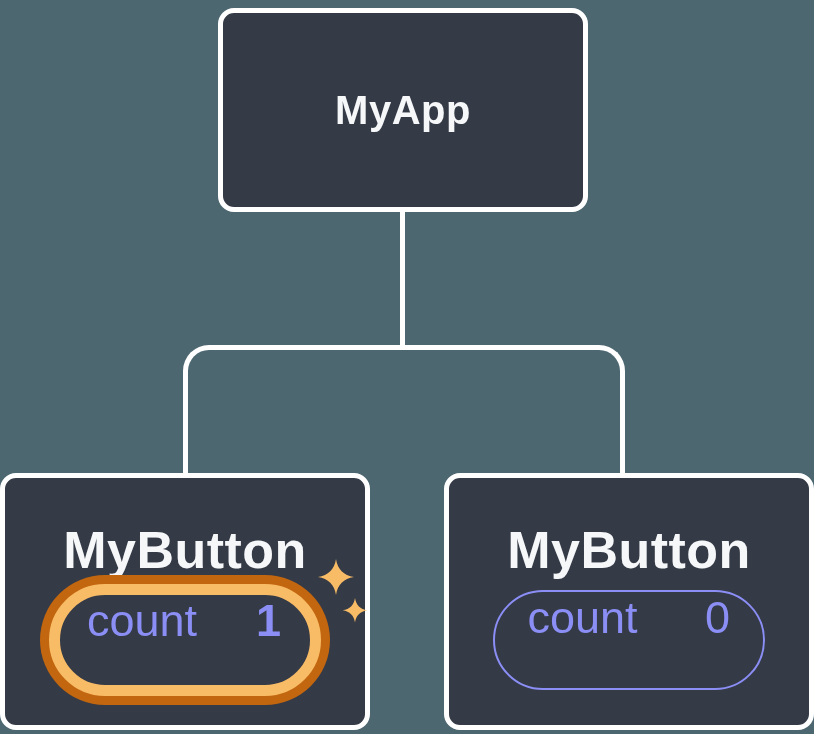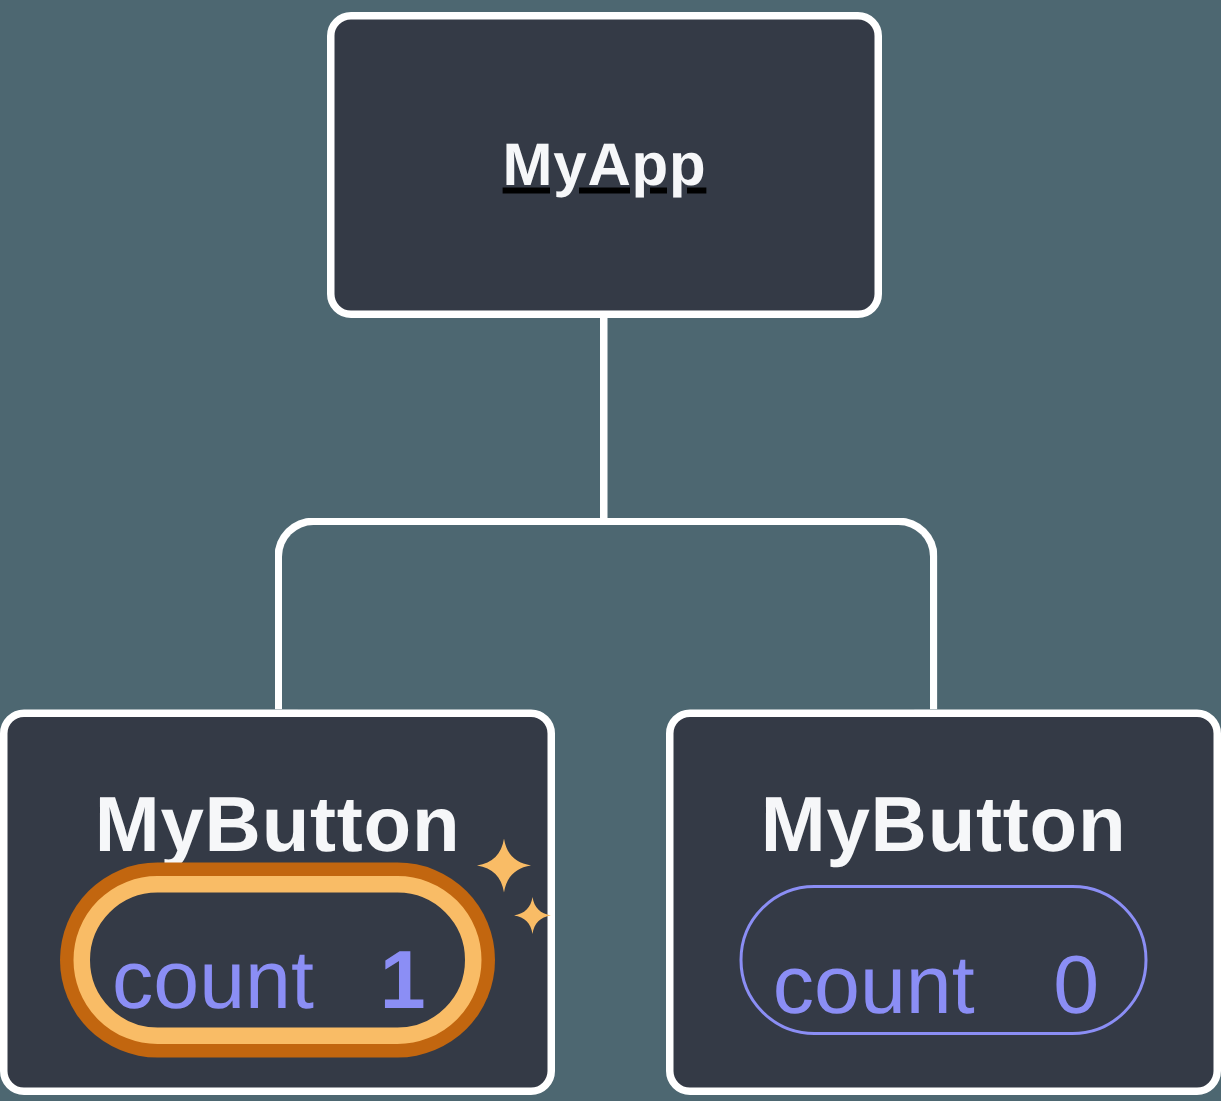--- a/index.html
+++ b/index.html
@@ -27,21 +27,21 @@
   }
   .node {
     position: absolute;
     background: var(--node_fill);
     border: 5px solid var(--node_border);
     border-radius: 16px;
   }
   .node-root {
     left: 218px; top: 8px;
     width: 370px; height: 204px;
-    display: flex; align-items: center; justify-content: center; text-decoration: underline;
+    display: flex; align-items: center; justify-content: center;
   }
   .node-label {
     color: var(--title_text);
     font-size: 40px;
     font-weight: 700;
     letter-spacing: 0.5px;
   }
   
   .stem {
     position: absolute;
@@ -72,24 +72,24 @@
     text-align: center;
     color: var(--title_text);
     font-size: 52px;
     font-weight: 700;
     letter-spacing: 0.5px;
   }
   
   .pill {
     position: absolute;
     display: flex;
-    align-items: flex-end;
+    align-items: flex-start;
     border-radius: 999px;
     color: var(--state_accent);
-    font-size: 55px;
+    font-size: 45px;
   }
   .pill-name {
     display: flex; align-items: center; justify-content: center;
   }
   .pill-value {
     flex: 1;
     display: flex; align-items: center; justify-content: center;
   }
   .pill-divider { flex: 0 0 auto; }
   

